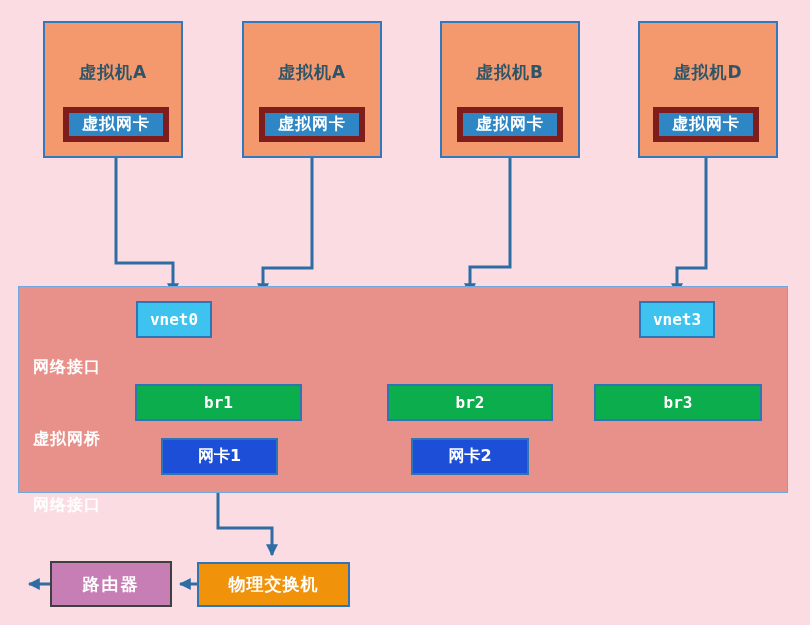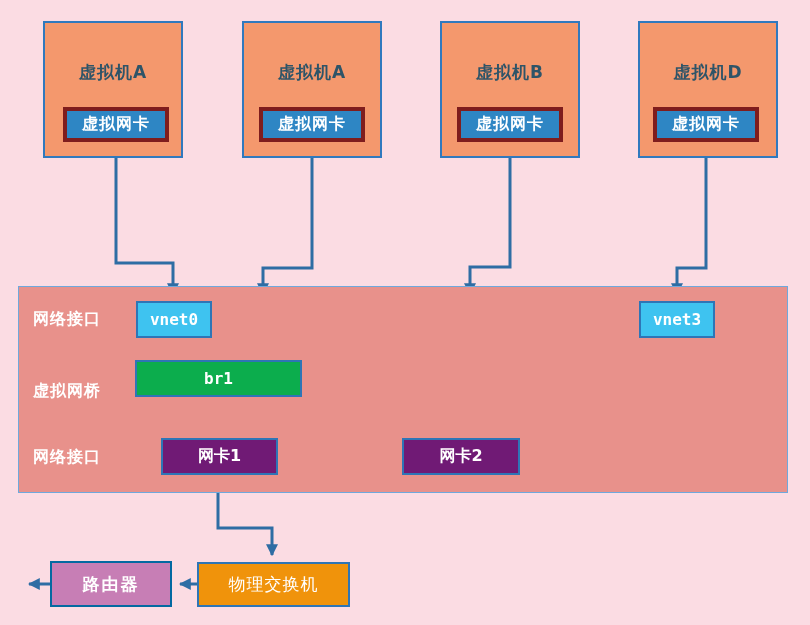--- a/index.html
+++ b/index.html
@@ -13,56 +13,56 @@
     position:absolute;top:21px;width:140px;height:137px;box-sizing:border-box;
     background:#F4986D;border:2px solid #3079BE;
   }
   .vm-a{left:43px}.vm-b{left:242px}.vm-c{left:440px}.vm-d{left:638px}
   .vm-title{
     position:absolute;top:38px;left:0;width:100%;text-align:center;
     color:#2E5468;font-size:17px;font-weight:bold;letter-spacing:1px;
   }
   .vm-nic{
     position:absolute;top:107px;width:106px;height:35px;box-sizing:border-box;
-    background:#2E86C4;border:4px solid #7f1d1d;
+    background:#2E86C4;border:6px solid #7f1d1d;
     display:flex;align-items:center;justify-content:center;
     color:#fff;font-size:16px;font-weight:bold;letter-spacing:1px;
   }
   .nic-a{left:63px}.nic-b{left:259px}.nic-c{left:457px}.nic-d{left:653px}
 
   .host{
     position:absolute;left:18px;top:286px;width:770px;height:207px;box-sizing:border-box;
     background:#E8918B;border:1px solid #6FA8DC;
   }
   .row-label{
-    position:absolute;left:33px;color:#fff;font-size:16px;font-weight:bold;letter-spacing:1px;
+    position:absolute;left:33px;color:#fff;font-size:16px;font-weight:bold;letter-spacing:1px;margin-top:48px;
   }
   .row-1{top:309px}.row-2{top:381px}.row-3{top:447px}
 
   .node{
     position:absolute;box-sizing:border-box;border:2px solid #2E75B6;
     display:flex;align-items:center;justify-content:center;
     color:#fff;font-weight:bold;font-size:16px;
   }
   .vnet{top:301px;width:76px;height:37px;background:#3EC3F0;font-family:"DejaVu Sans Mono",monospace;}
   .vnet0{left:136px}.vnet1{left:225px}.vnet2{left:432px}.vnet3{left:639px}
-  .bridge{top:360px;height:37px;background:#0CAD4D;font-family:"DejaVu Sans Mono",monospace;}
+  .bridge{top:384px;height:37px;background:#0CAD4D;font-family:"DejaVu Sans Mono",monospace;}
   .br1{left:135px;width:167px}.br2{left:387px;width:166px}.br3{left:594px;width:168px}
-  .pnic{top:438px;height:37px;background:#701a75;}
-  .pnic1{left:161px;width:117px}.pnic2{left:402px;width:118px}
+  .pnic{top:438px;height:37px;background:#1d4ed8;}
+  .pnic1{left:161px;width:117px}.pnic2{left:411px;width:118px}
 
   .switch{
     position:absolute;left:197px;top:562px;width:153px;height:45px;box-sizing:border-box;
     background:#F0930B;border:2px solid #2E75B6;
     display:flex;align-items:center;justify-content:center;
-    color:#fff;font-size:17px;font-weight:normal;letter-spacing:1px;
+    color:#fff;font-size:17px;font-weight:bold;letter-spacing:1px;
   }
   .router{
     position:absolute;left:50px;top:561px;width:122px;height:46px;box-sizing:border-box;
-    background:#C77EB5;border:2px solid #0369a1;
+    background:#C77EB5;border:2px solid #404040;
     display:flex;align-items:center;justify-content:center;
     color:#fff;font-size:17px;font-weight:bold;letter-spacing:2px;
   }
 </style>
 </head>
 <body>
 
 <div class="canvas">
 
   <svg class="edges" viewBox="0 0 810 625">
@@ -107,20 +107,22 @@
 
   <div class="host"></div>
   <div class="row-label row-1">网络接口</div>
   <div class="row-label row-2">虚拟网桥</div>
   <div class="row-label row-3">网络接口</div>
 
   <div class="node vnet vnet0">vnet0</div>
   <div class="node vnet vnet3">vnet3</div>
 
   <div class="node bridge br1">br1</div>
+  <div class="node bridge br2">br2</div>
+  <div class="node bridge br3">br3</div>
 
   <div class="node pnic pnic1">网卡1</div>
   <div class="node pnic pnic2">网卡2</div>
 
   <div class="switch">物理交换机</div>
   <div class="router">路由器</div>
 
 </div>
 
 </body></html>

